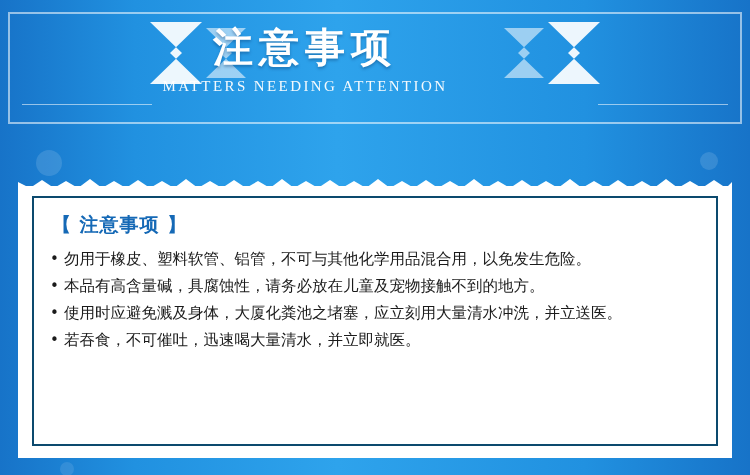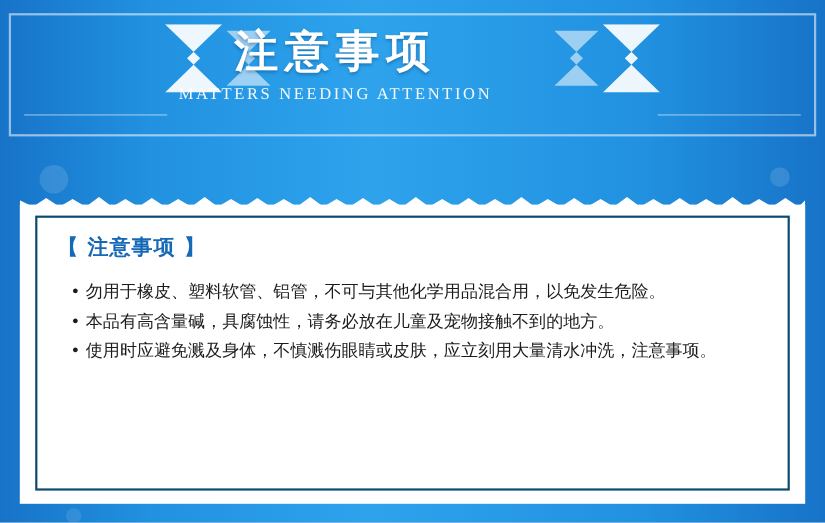--- a/index.html
+++ b/index.html
@@ -63,21 +63,21 @@
   .card-inner{
     position:absolute;left:14px;top:10px;width:686px;height:250px;
     border:2px solid #0c4a6e;box-sizing:border-box;
     padding:14px 16px 0 16px;
   }
   .card-title{
     font-size:19px;font-weight:bold;color:#1569b6;
     letter-spacing:1px;margin:0 0 8px 2px;
   }
   ul.notes{
-    list-style:none;margin:14px;padding:0;
+    list-style:none;margin:0;padding:0;
   }
   ul.notes li{
     position:relative;
     font-size:15.5px;color:#1b1b1b;
     line-height:26px;
     padding-left:14px;
     margin-bottom:1px;
     text-align:justify;
   }
   ul.notes li:before{
@@ -129,20 +129,21 @@
     </svg>
 
     <div class="card">
       <div class="card-inner">
 
         <div class="card-title">【 注意事项 】</div>
 
         <ul class="notes">
           <li>勿用于橡皮、塑料软管、铝管，不可与其他化学用品混合用，以免发生危险。</li>
           <li>本品有高含量碱，具腐蚀性，请务必放在儿童及宠物接触不到的地方。</li>
-          <li>使用时应避免溅及身体，不慎溅伤眼睛或皮肤，应立刻用大量清水冲洗，注意事项。</li>
+          <li>使用时应避免溅及身体，大厦化粪池之堵塞，应立刻用大量清水冲洗，并立送医。</li>
+          <li>若吞食，不可催吐，迅速喝大量清水，并立即就医。</li>
         </ul>
 
       </div>
     </div>
   </div>
 
 </div>
 
 </body></html>

